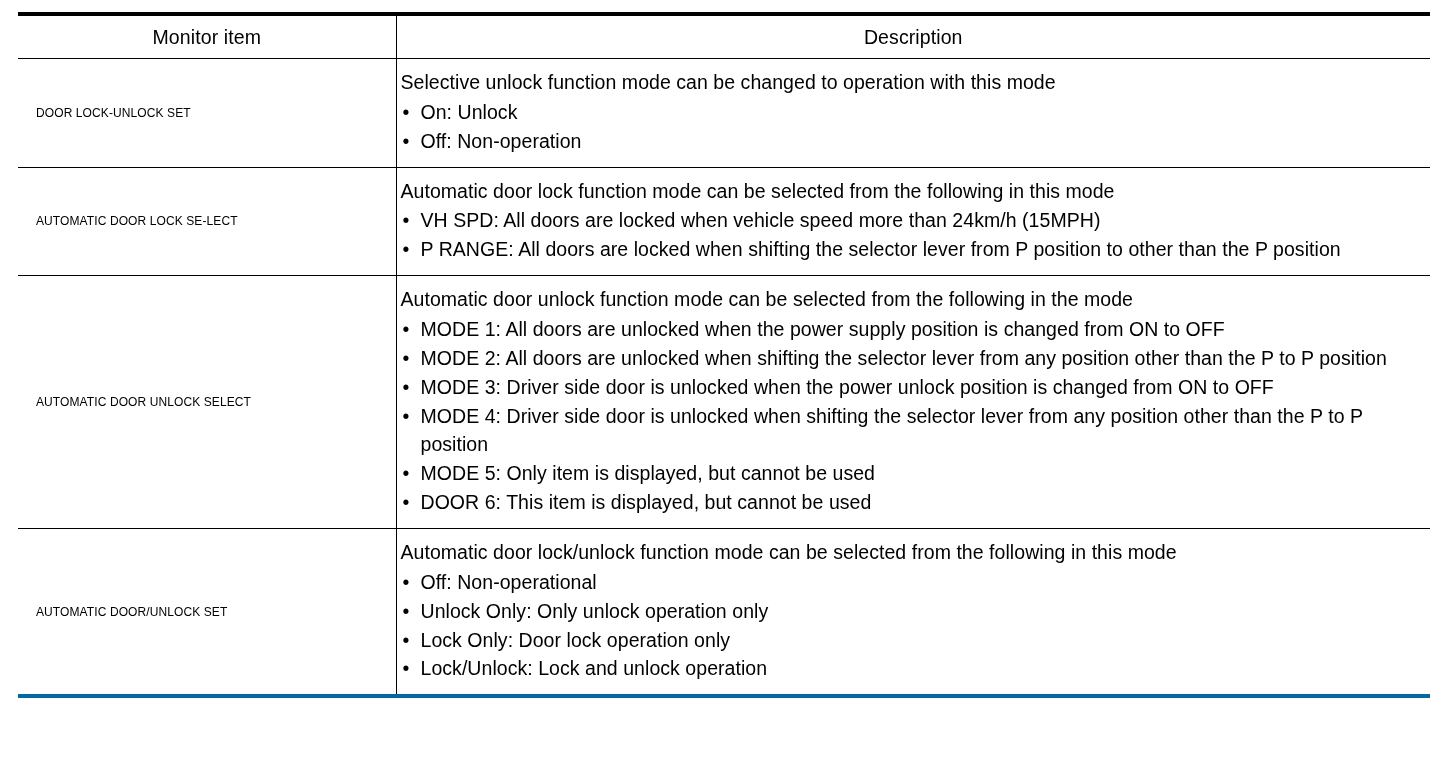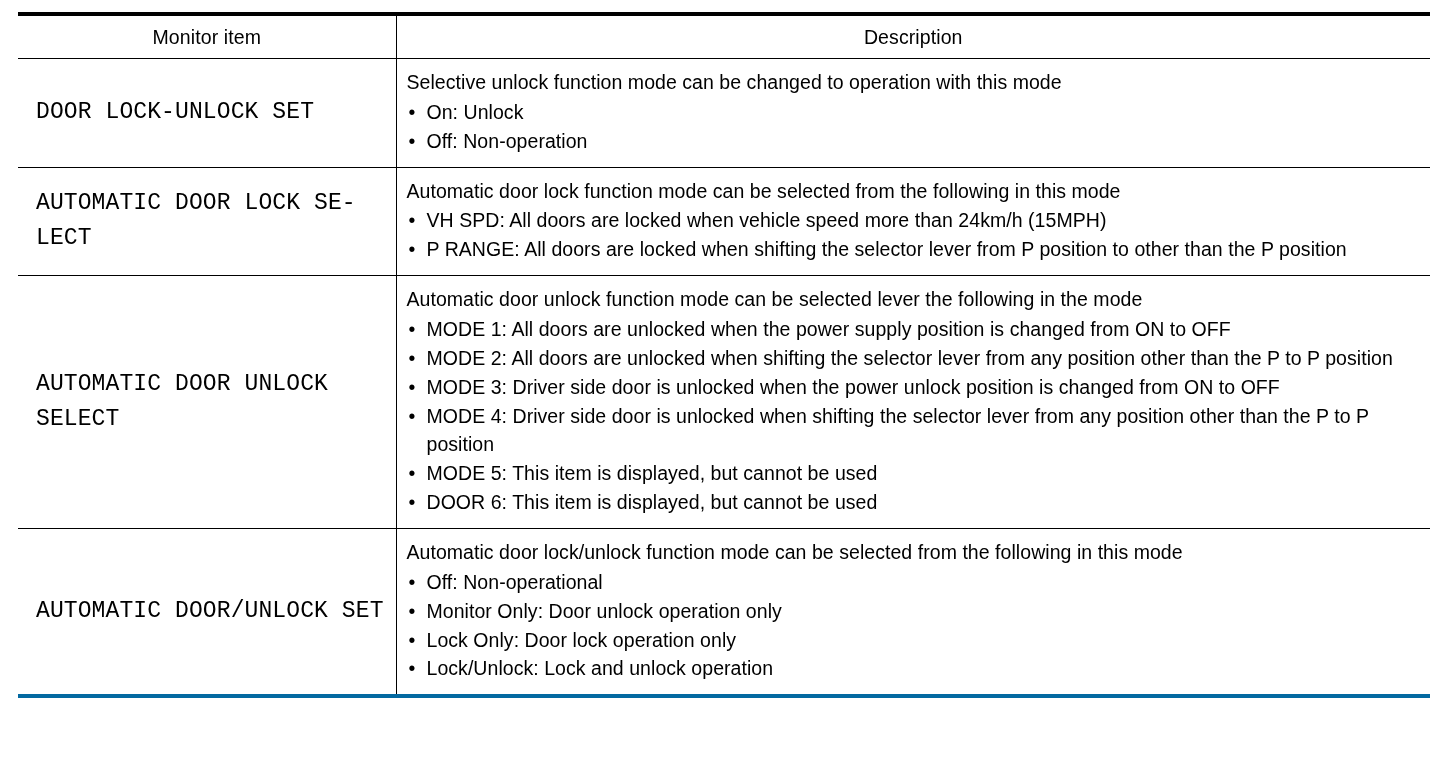--- a/index.html
+++ b/index.html
@@ -54,32 +54,31 @@
     text-align: center;
     height: 42px;
     font-weight: normal;
     font-size: 19.5px;
     letter-spacing: 0.1px;
   }
   .header-row th.cell-item { border-right: 1.5px solid #000; }
 
   .item-text {
     padding: 6px 10px 6px 18px;
-    font-size: 23px;
+    font-size: 12px;
     line-height: 1.52;
     letter-spacing: 0.1px;
-    font-family: Liberation Mono, monospace;
   }
 
   .desc-cell {
     vertical-align: top;
   }
 
   .desc-inner {
-    padding: 9px 8px 11px 10px;
+    padding: 9px 8px 11px 4px;
     font-size: 19.5px;
     line-height: 1.48;
     letter-spacing: 0.05px;
   }
 
   .desc-lead {
     margin: 0 0 1px 0;
   }
 
   ul.bullets {
@@ -166,41 +165,41 @@
           </div>
         </td>
       </tr>
 
       <tr>
         <td class="cell-item">
           <div class="item-text">AUTOMATIC DOOR UNLOCK SELECT</div>
         </td>
         <td class="desc-cell">
           <div class="desc-inner">
-            <p class="desc-lead">Automatic door unlock function mode can be selected lever the following in the mode</p>
+            <p class="desc-lead">Automatic door unlock function mode can be selected from the following in the mode</p>
             <ul class="bullets">
               <li>
                 <span class="bullet-dot">•</span>
                 <span>MODE 1: All doors are unlocked when the power supply position is changed from ON to OFF</span>
               </li>
               <li>
                 <span class="bullet-dot">•</span>
                 <span>MODE 2: All doors are unlocked when shifting the selector lever from any position other than the P to P position</span>
               </li>
               <li>
                 <span class="bullet-dot">•</span>
                 <span>MODE 3: Driver side door is unlocked when the power unlock position is changed from ON to OFF</span>
               </li>
               <li>
                 <span class="bullet-dot">•</span>
                 <span>MODE 4: Driver side door is unlocked when shifting the selector lever from any position other than the P to P position</span>
               </li>
               <li>
                 <span class="bullet-dot">•</span>
-                <span>MODE 5: This item is displayed, but cannot be used</span>
+                <span>MODE 5: Only item is displayed, but cannot be used</span>
               </li>
               <li>
                 <span class="bullet-dot">•</span>
                 <span>DOOR 6: This item is displayed, but cannot be used</span>
               </li>
             </ul>
           </div>
         </td>
       </tr>
 
@@ -211,21 +210,21 @@
         <td class="desc-cell">
           <div class="desc-inner">
             <p class="desc-lead">Automatic door lock/unlock function mode can be selected from the following in this mode</p>
             <ul class="bullets">
               <li>
                 <span class="bullet-dot">•</span>
                 <span>Off: Non-operational</span>
               </li>
               <li>
                 <span class="bullet-dot">•</span>
-                <span>Monitor Only: Door unlock operation only</span>
+                <span>Unlock Only: Only unlock operation only</span>
               </li>
               <li>
                 <span class="bullet-dot">•</span>
                 <span>Lock Only: Door lock operation only</span>
               </li>
               <li>
                 <span class="bullet-dot">•</span>
                 <span>Lock/Unlock: Lock and unlock operation</span>
               </li>
             </ul>

